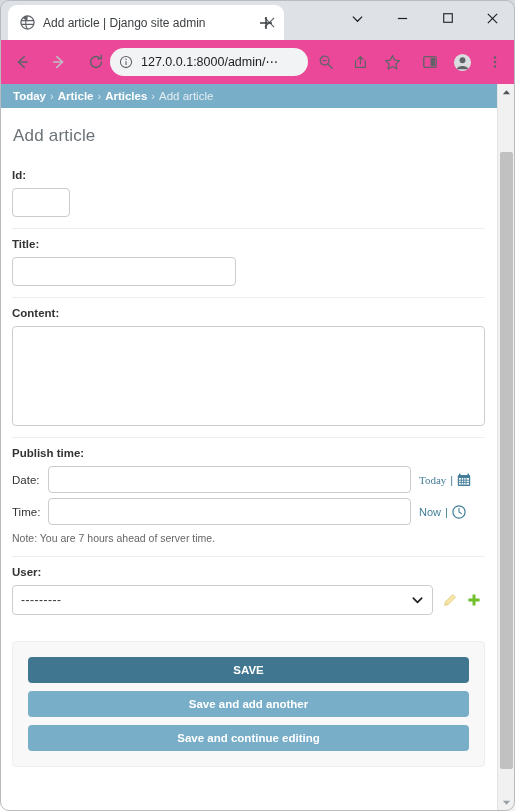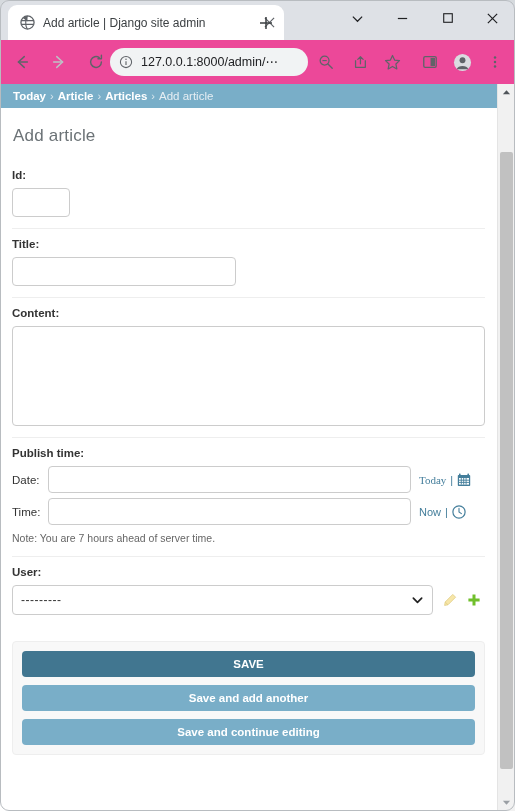--- a/index.html
+++ b/index.html
@@ -248,21 +248,21 @@
     margin-left: 10px;
     width: 14px; height: 14px;
     display: inline-flex; align-items: center; justify-content: center;
   }
 
   .submit-row {
     margin: 15px 0 0 0;
     background: #f8f8f8;
     border: 1px solid #eeeeee;
     border-radius: 4px;
-    padding: 9px;
+    padding: 15px;
   }
   .btn {
     display: block;
     width: 100%;
     height: 26px;
     border: none;
     border-radius: 4px;
     color: #ffffff;
     font-family: "Liberation Sans", sans-serif;
     font-size: 11.5px;

